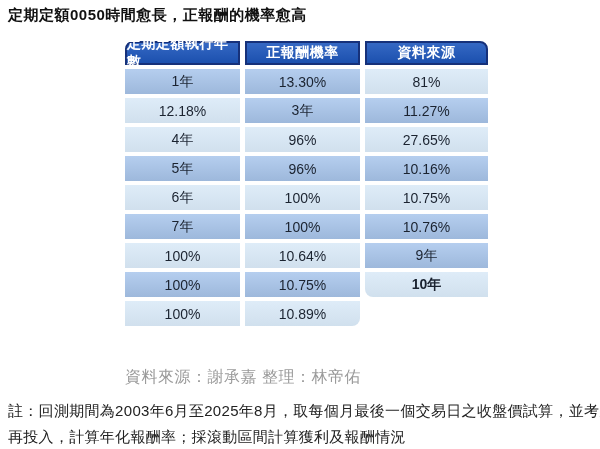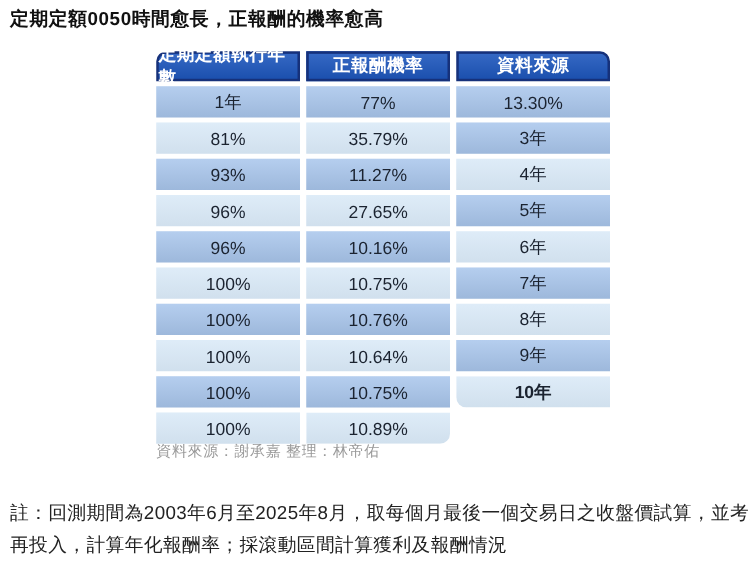--- a/index.html
+++ b/index.html
@@ -62,22 +62,22 @@
   .cell.even {
     background-color: var(--row-even);
     background-image: linear-gradient(rgba(255,255,255,0.14), rgba(0,0,0,0.04));
   }
   .rtl { border-top-left-radius: 8px; }
   .rtr { border-top-right-radius: 8px; }
   .rbl { border-bottom-left-radius: 8px; font-weight: bold; }
   .rbr { border-bottom-right-radius: 8px; }
   .source-note {
     position: absolute;
-    left: 125px; top: 353px;
-    font-size: 12px;
+    left: 125px; top: 367px;
+    font-size: 16px;
     color: var(--source-text);
     letter-spacing: 0.5px;
     text-align: right;
   }
   .footnote {
     position: absolute;
     left: 8px; top: 398px;
     font-size: 15px;
     color: var(--footnote-text);
     line-height: 26px;
@@ -88,40 +88,37 @@
 </head>
 <body>
 
 <div class="page-title">定期定額0050時間愈長，正報酬的機率愈高</div>
 
 <div class="returns-table">
     <div class="cell header rtl">定期定額執行年數</div>
     <div class="cell header">正報酬機率</div>
     <div class="cell header rtr">資料來源</div>
     <div class="cell odd">1年</div>
-    <div class="cell odd">77%</div>
     <div class="cell odd">13.30%</div>
     <div class="cell even">81%</div>
-    <div class="cell even">35.79%</div>
+    <div class="cell even">12.18%</div>
     <div class="cell odd">3年</div>
-    <div class="cell odd">93%</div>
     <div class="cell odd">11.27%</div>
     <div class="cell even">4年</div>
     <div class="cell even">96%</div>
     <div class="cell even">27.65%</div>
     <div class="cell odd">5年</div>
     <div class="cell odd">96%</div>
     <div class="cell odd">10.16%</div>
     <div class="cell even">6年</div>
     <div class="cell even">100%</div>
     <div class="cell even">10.75%</div>
     <div class="cell odd">7年</div>
     <div class="cell odd">100%</div>
     <div class="cell odd">10.76%</div>
-    <div class="cell even">8年</div>
     <div class="cell even">100%</div>
     <div class="cell even">10.64%</div>
     <div class="cell odd">9年</div>
     <div class="cell odd">100%</div>
     <div class="cell odd">10.75%</div>
     <div class="cell even rbl">10年</div>
     <div class="cell even">100%</div>
     <div class="cell even rbr">10.89%</div>
   </div>
 

